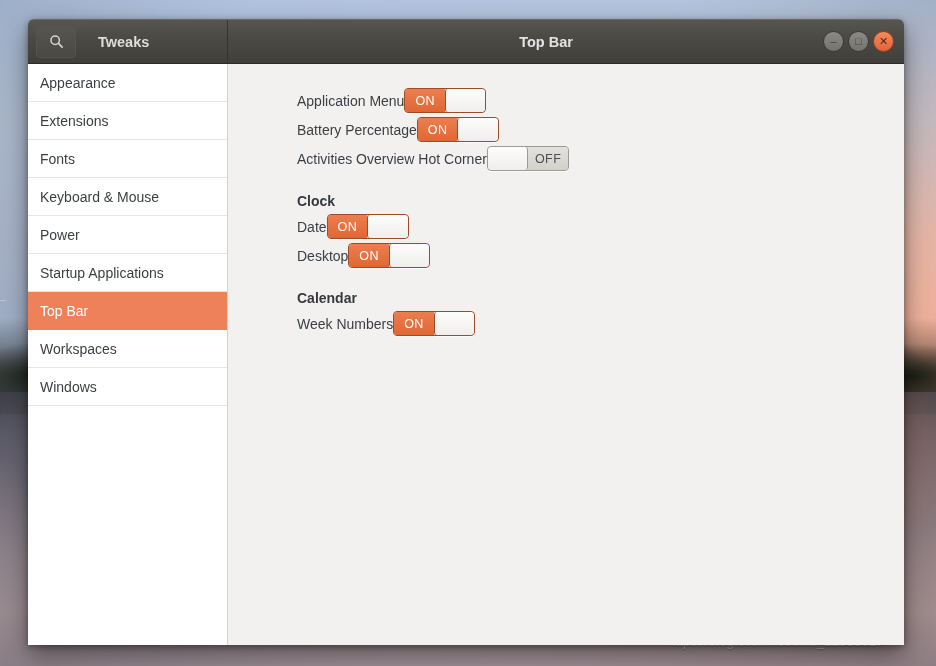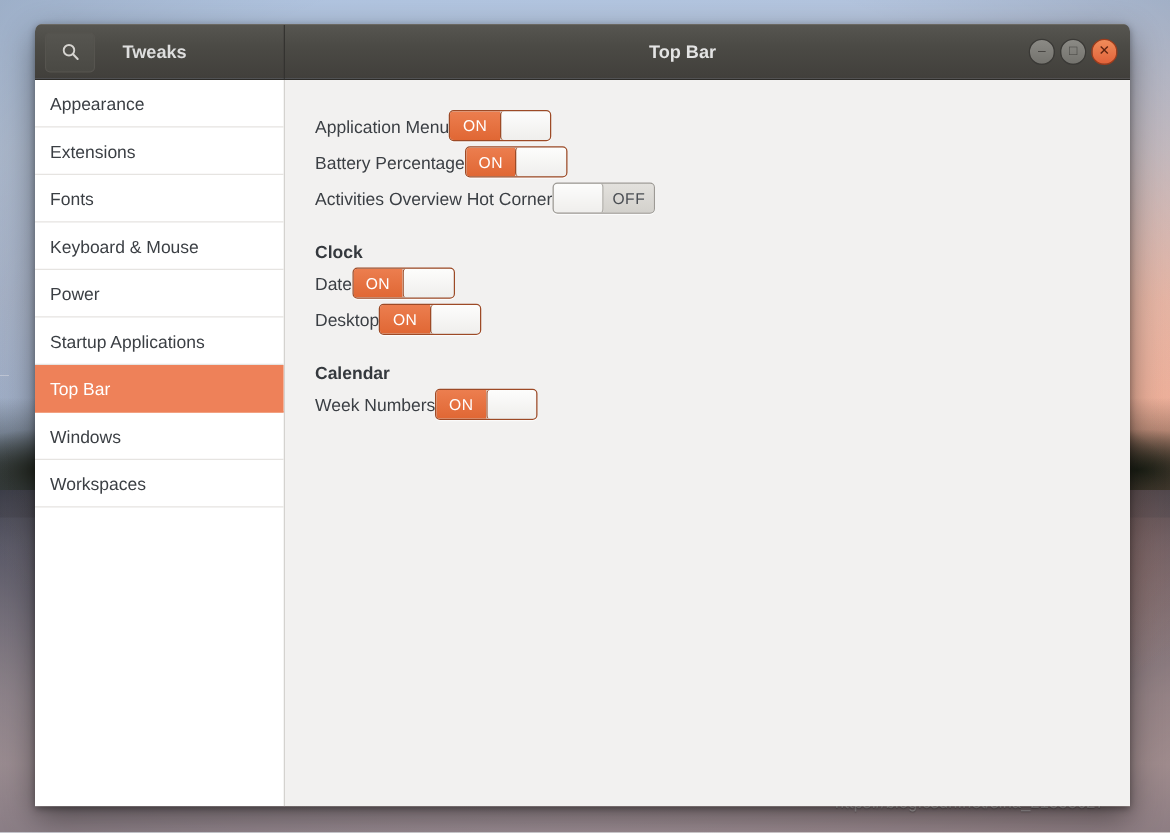--- a/index.html
+++ b/index.html
@@ -190,20 +190,21 @@
     border: 1px solid #9d3c1c;
     color: #5d2310;
   }
 
   
   #winbody {
     flex: 1 1 auto;
     display: flex;
     min-height: 0;
     background: #f2f1f0;
+    gap: 45px;
   }
 
   
   #sidebar {
     width: 199px;
     flex: 0 0 199px;
     background: #ffffff;
     border-right: 1px solid #d4d2cf;
     overflow: hidden;
   }
@@ -353,24 +354,24 @@
         <div class="side-item">
           <span>Power</span>
         </div>
         <div class="side-item">
           <span>Startup Applications</span>
         </div>
         <div class="side-item selected">
           <span>Top Bar</span>
         </div>
         <div class="side-item">
+          <span>Workspaces</span>
+        </div>
+        <div class="side-item">
           <span>Windows</span>
-        </div>
-        <div class="side-item">
-          <span>Workspaces</span>
         </div>
       </div>
 
       <div id="content">
 
         <div class="row">
           <span class="row-label">Application Menu</span>
           <div class="switch on">
             <div class="sw-fill">ON</div>
             <div class="sw-knob"></div>

